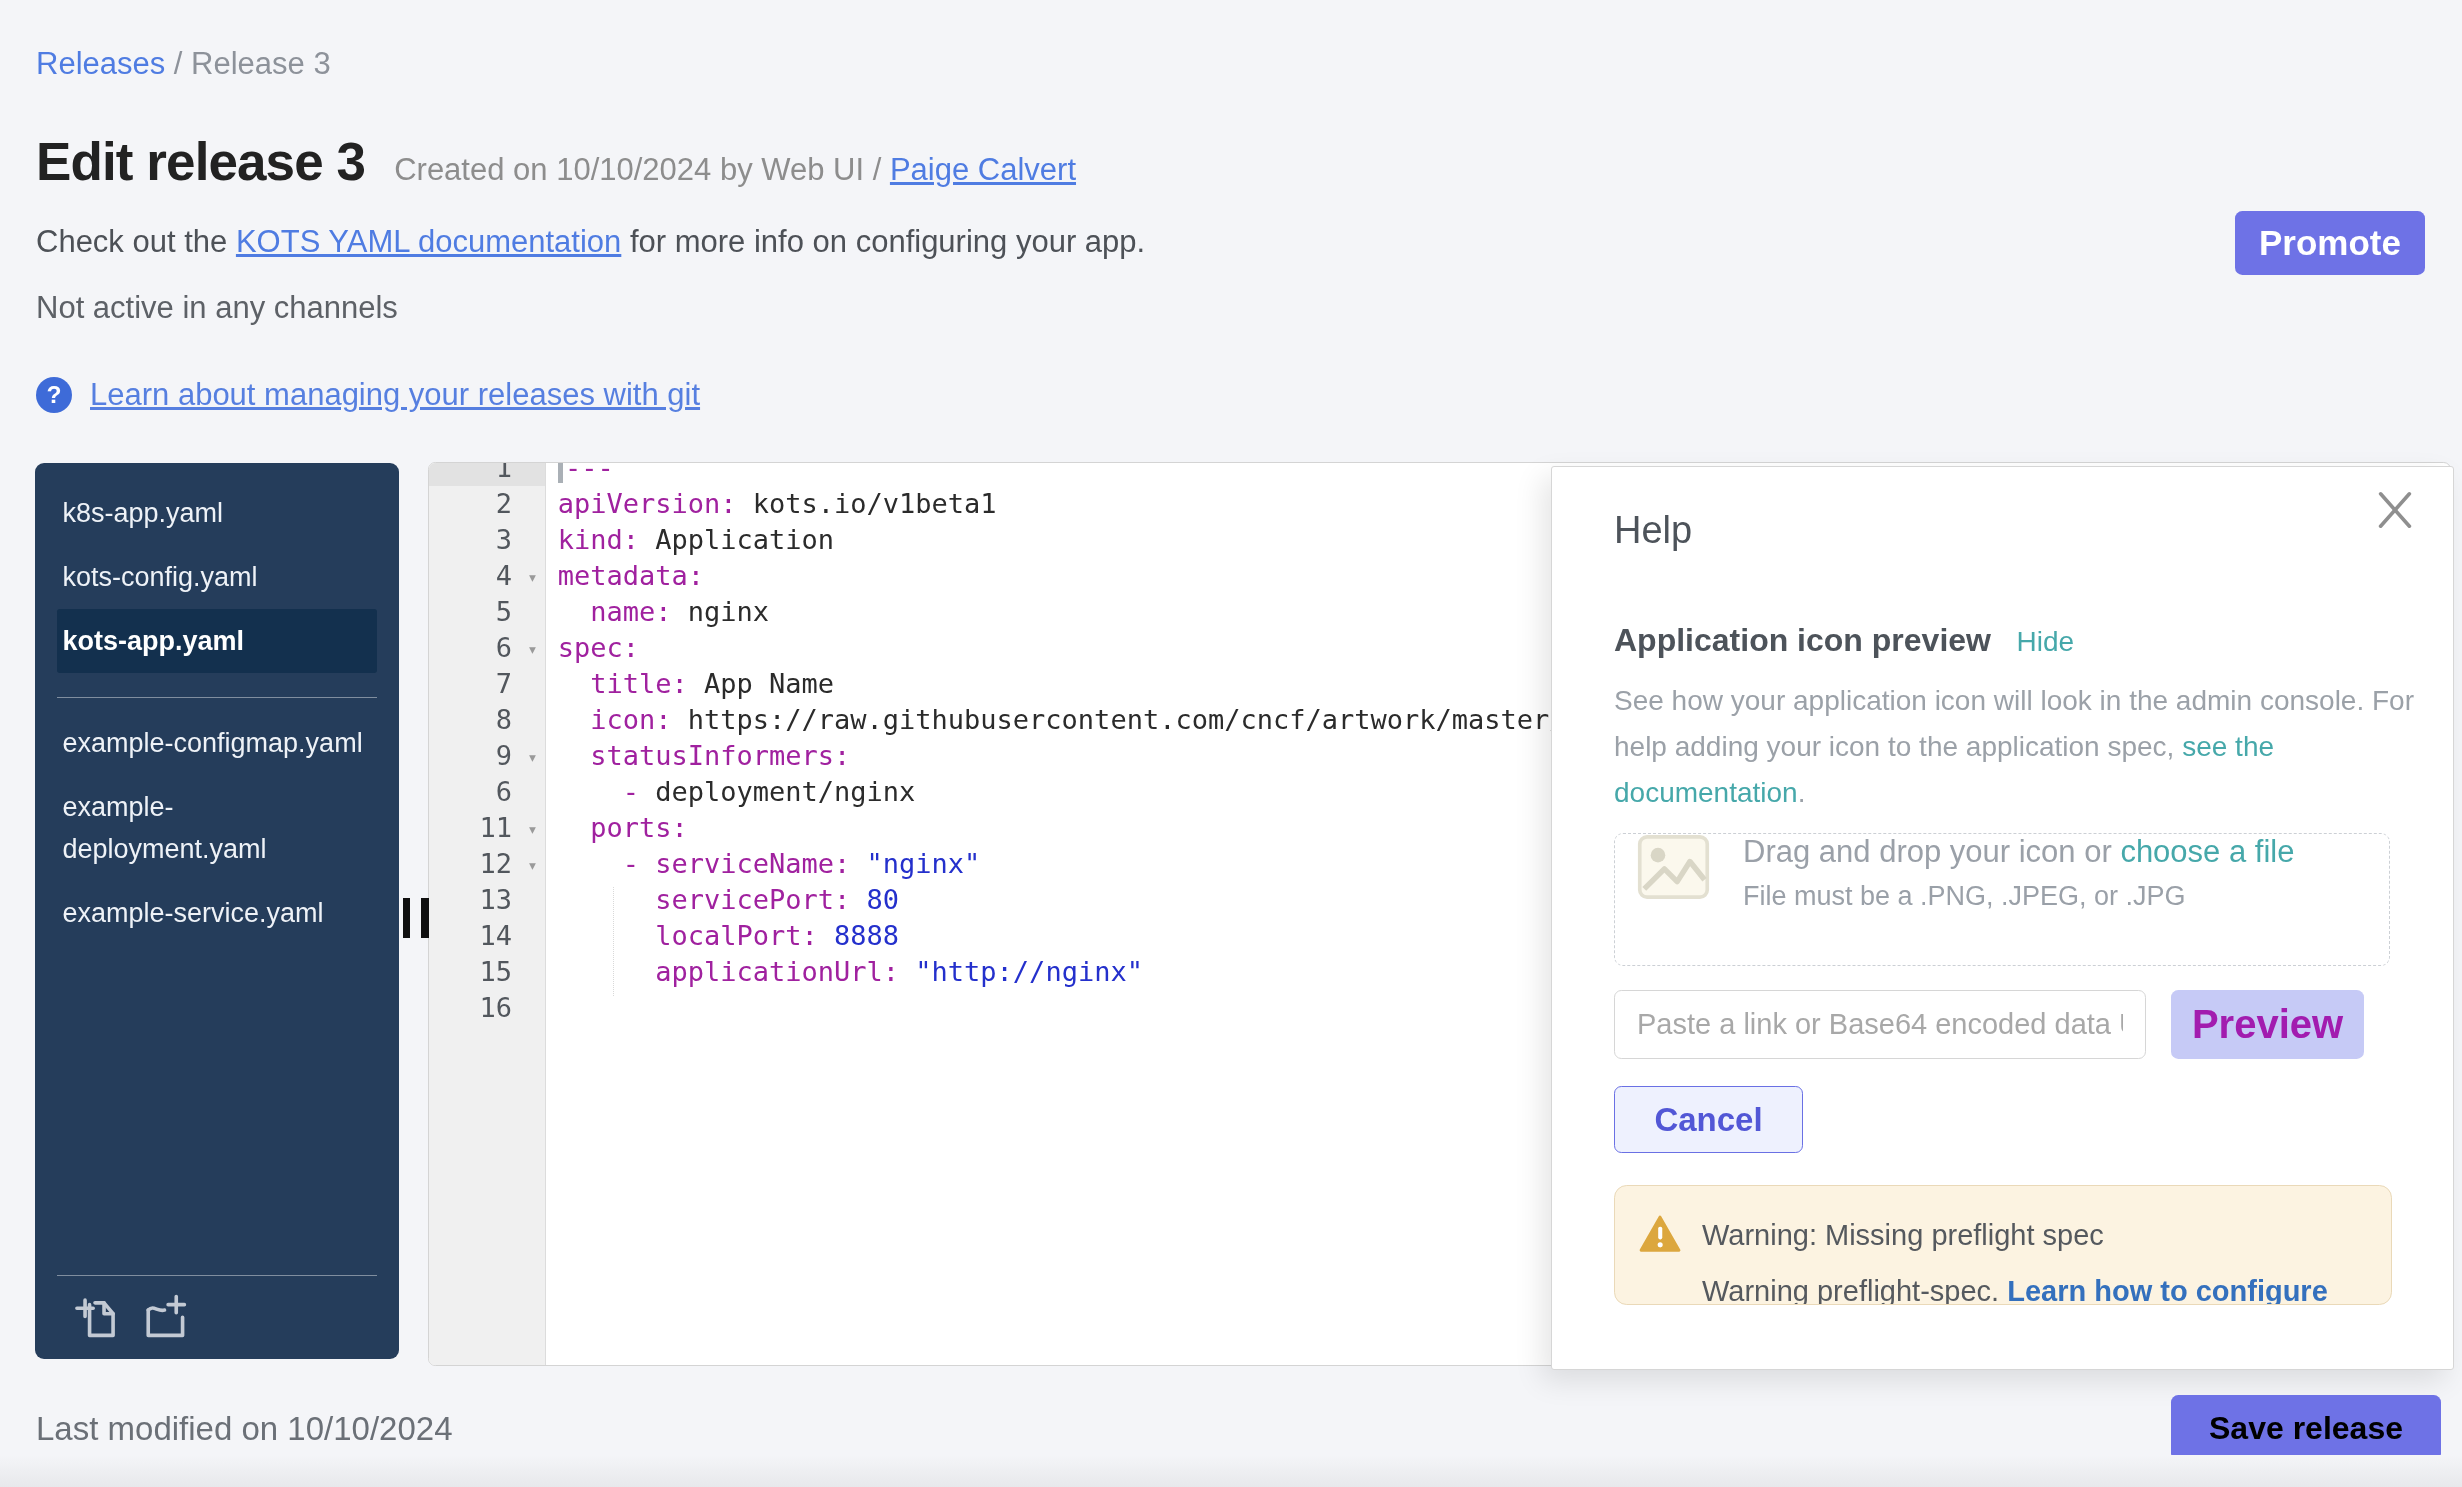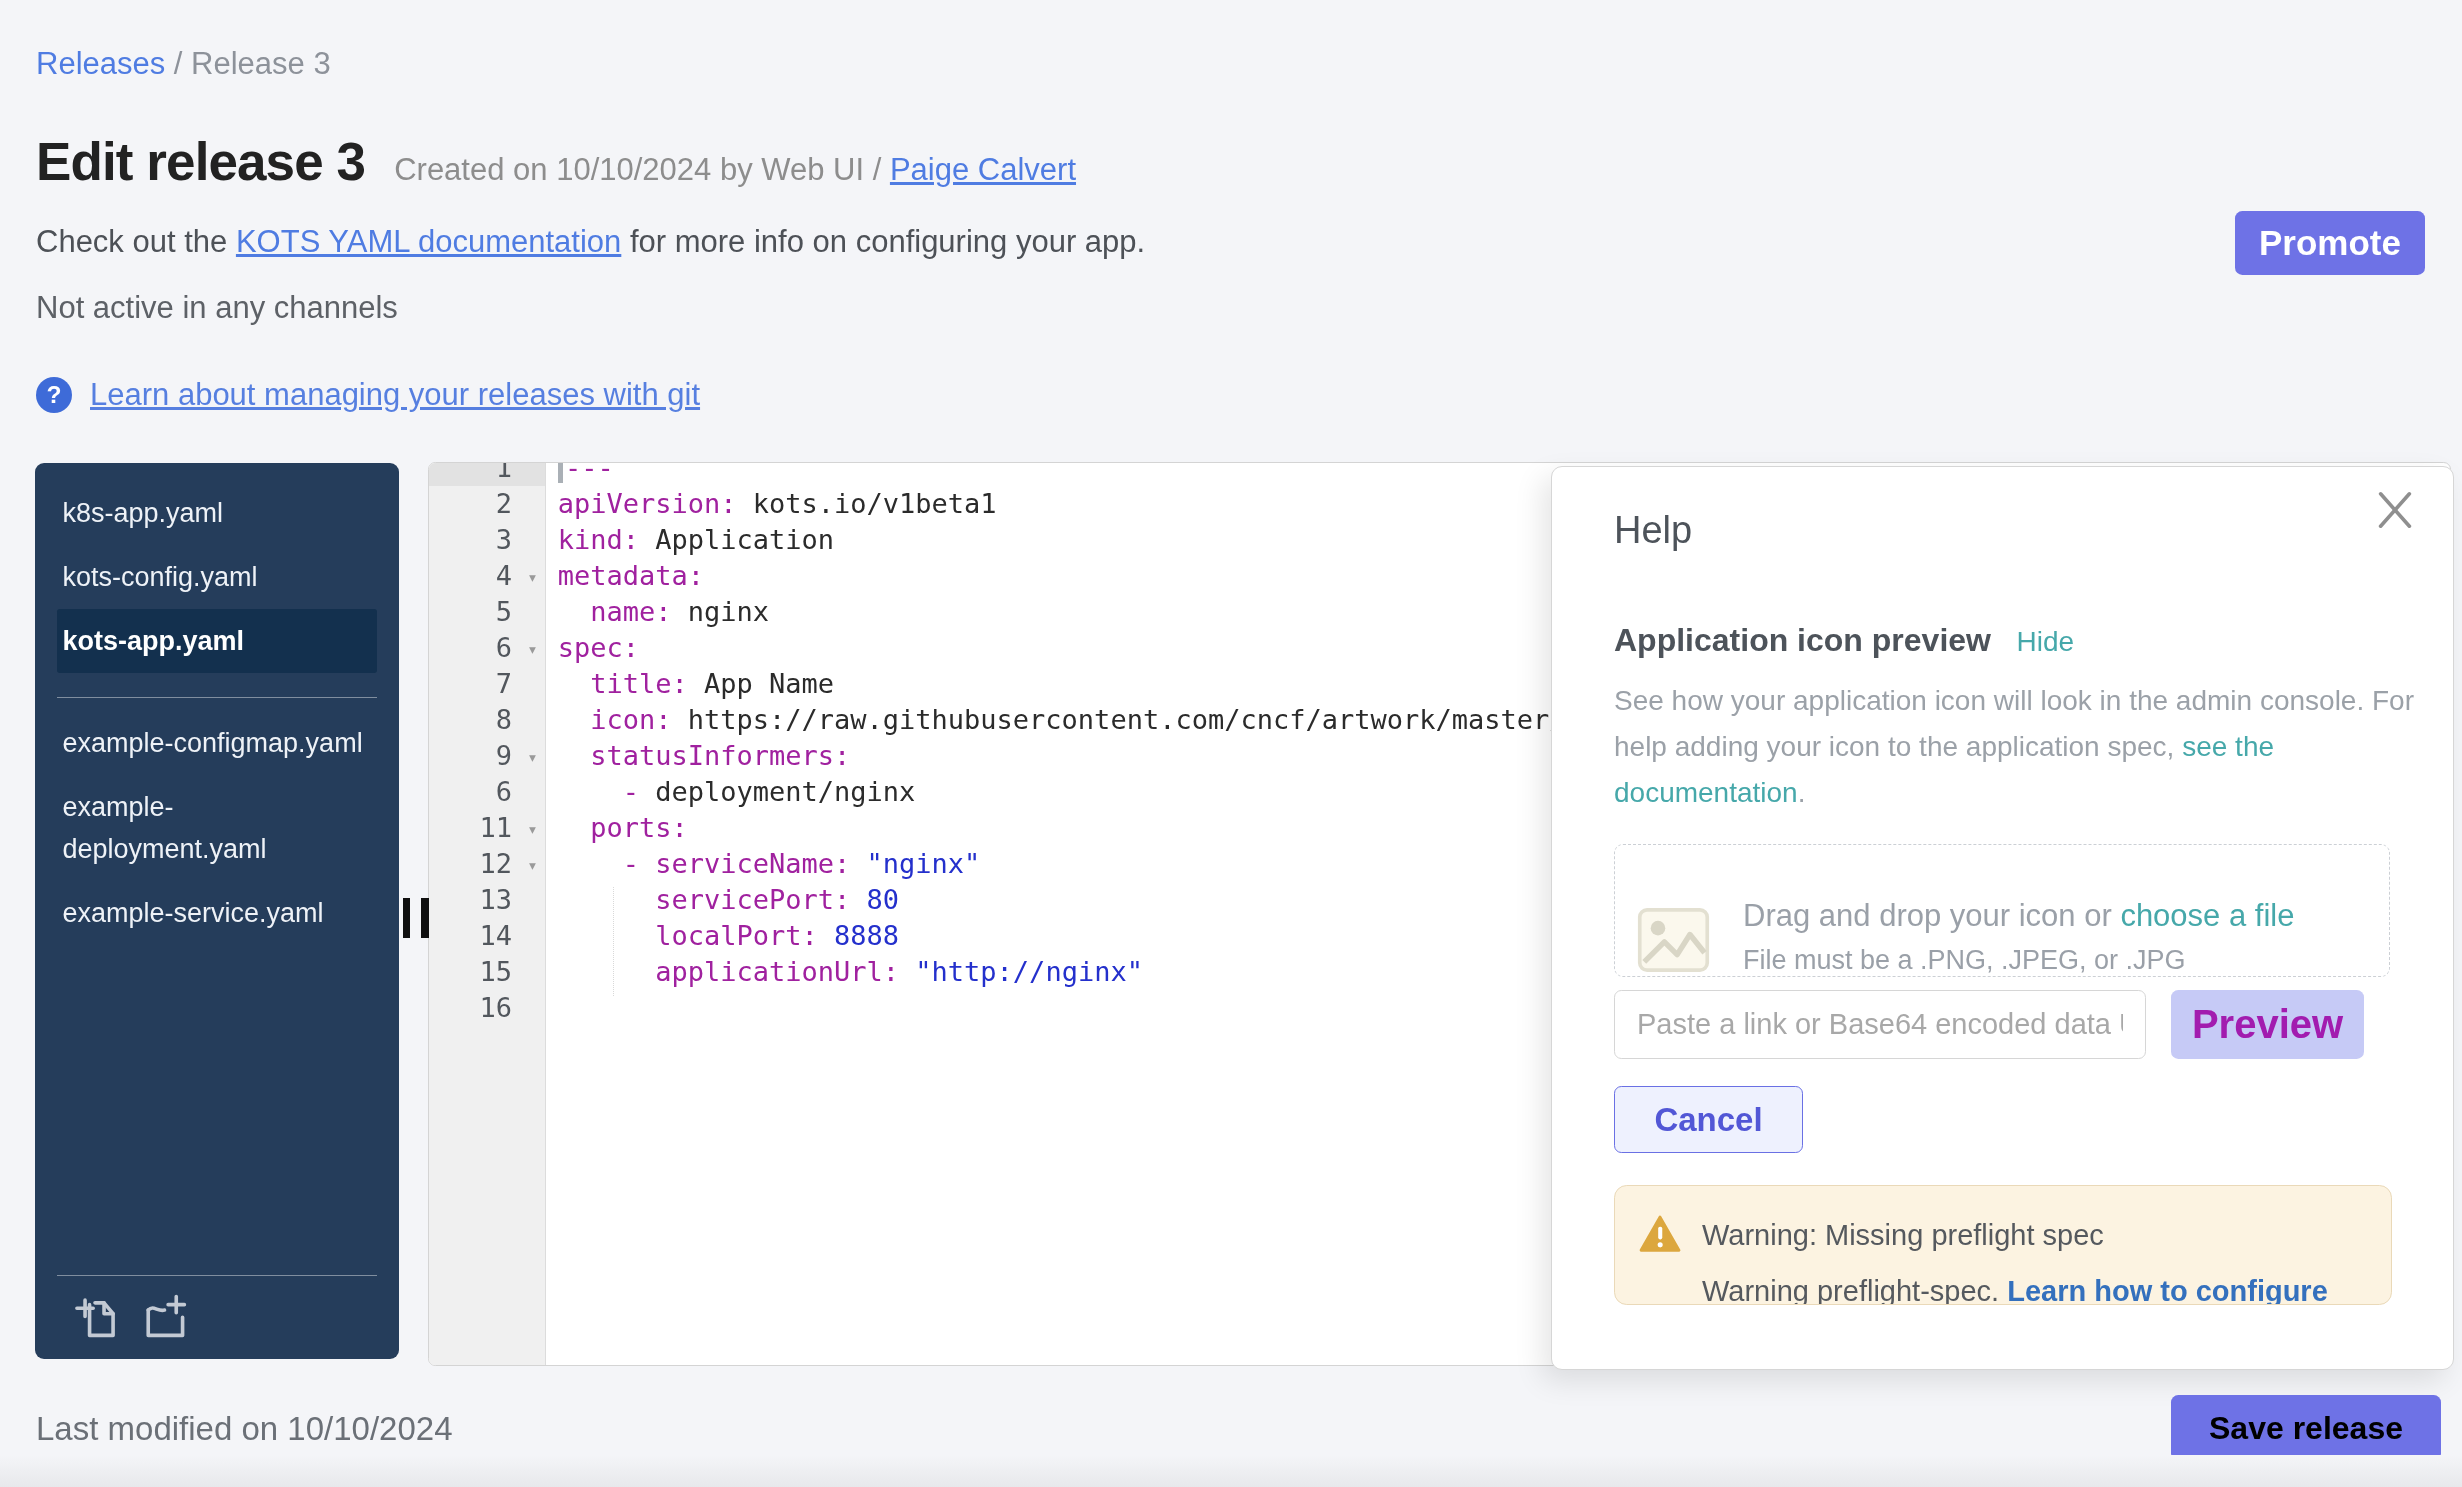--- a/index.html
+++ b/index.html
@@ -43,34 +43,34 @@
   .code-row.active .line-num{background:#e2e2e2}
   .fold{position:absolute;right:7.3px;top:0.9px;font-size:17.3px;color:#9a9a9a}
   .code-text{padding-left:12.7px;white-space:pre}
   .tok-k{color:#a0219f}.tok-v{color:#2b2b2b}.tok-s{color:#2430cc}
   .cursor{display:inline-block;width:5.5px;height:31px;background:#aab0b6;vertical-align:text-top;margin-right:1.8px}
   .indent-guide{position:absolute;left:184px;top:424px;height:109px;border-left:1.8px dotted #d9d9d9}
   
   .handle{position:absolute;display:flex;gap:11px;cursor:col-resize}
   .handle .bar{width:7.3px;height:40px;background:#101010}
   
-  .help-card{left:1551px;top:466px;width:901px;height:902px;background:#fff;border:0.9px solid #d6d6d6;border-radius:11px;
+  .help-card{left:1551px;top:466px;width:901px;height:902px;background:#fff;border:0.9px solid #d6d6d6;border-radius:3px;
     box-shadow:-9px 11px 29px rgba(0,0,0,.10)}
   .help-card .abs{position:absolute}
   .close-btn{right:40px;top:22px;background:none;border:none;cursor:pointer;padding:0}
   .help-title{left:62px;top:42px;font-size:38px;font-weight:500;color:#4d535a}
   .section-row{left:62px;top:155px;display:flex;align-items:baseline;gap:25.5px}
   .section-title{font-size:32px;font-weight:bold;color:#4d535a}
   .hide-link{font-size:28px;color:#46a8aa;text-decoration:none}
   .help-desc{left:62px;top:211px;font-size:28px;line-height:46px;color:#9ba1a8}
   .help-desc span{display:inline}
   .desc-line{display:block}
   .teal-link{color:#46a8aa;text-decoration:none}
-  .dropzone{left:62px;top:377px;width:776px;height:133px;border:1.8px dashed #ccd0d5;border-radius:9px;
-    display:flex;align-items:flex-end;padding-left:22px;box-sizing:border-box}
+  .dropzone{left:62px;top:366px;width:776px;height:133px;border:1.8px dashed #ccd0d5;border-radius:9px;
+    display:flex;align-items:flex-start;padding-left:22px;box-sizing:border-box}
   .dz-texts{margin-left:33px}
   .dz-line1{font-size:31px;color:#9aa0a8}
   .dz-line2{font-size:27px;color:#9aa0a8;margin-top:11px}
   .url-input{left:62px;top:523px;width:532px;height:69px;border:1.8px solid #d6d6d6;border-radius:7.3px;padding:0 22px;
     font-size:29px;color:#444;box-sizing:border-box;background:#fff;font-family:"Liberation Sans",sans-serif}
   .url-input::placeholder{color:#a8a8a8}
   .preview-btn{left:619px;top:523px;width:193px;height:69px;background:#c6caf6;color:#a21caf;font-size:40px;font-weight:bold}
   .cancel-btn{left:62px;top:619px;width:189px;height:67px;background:#eef1fe;border:1.8px solid #6a70e4;color:#5257d6;font-size:33px;font-weight:bold}
   .warning-box{left:62px;top:718px;width:776px;height:118px;background:#fcf3e1;border:0.9px solid #ead9b8;border-radius:12.7px;overflow:hidden}
   .warn-line1{left:87px;top:33px;font-size:29px;color:#55595e}

